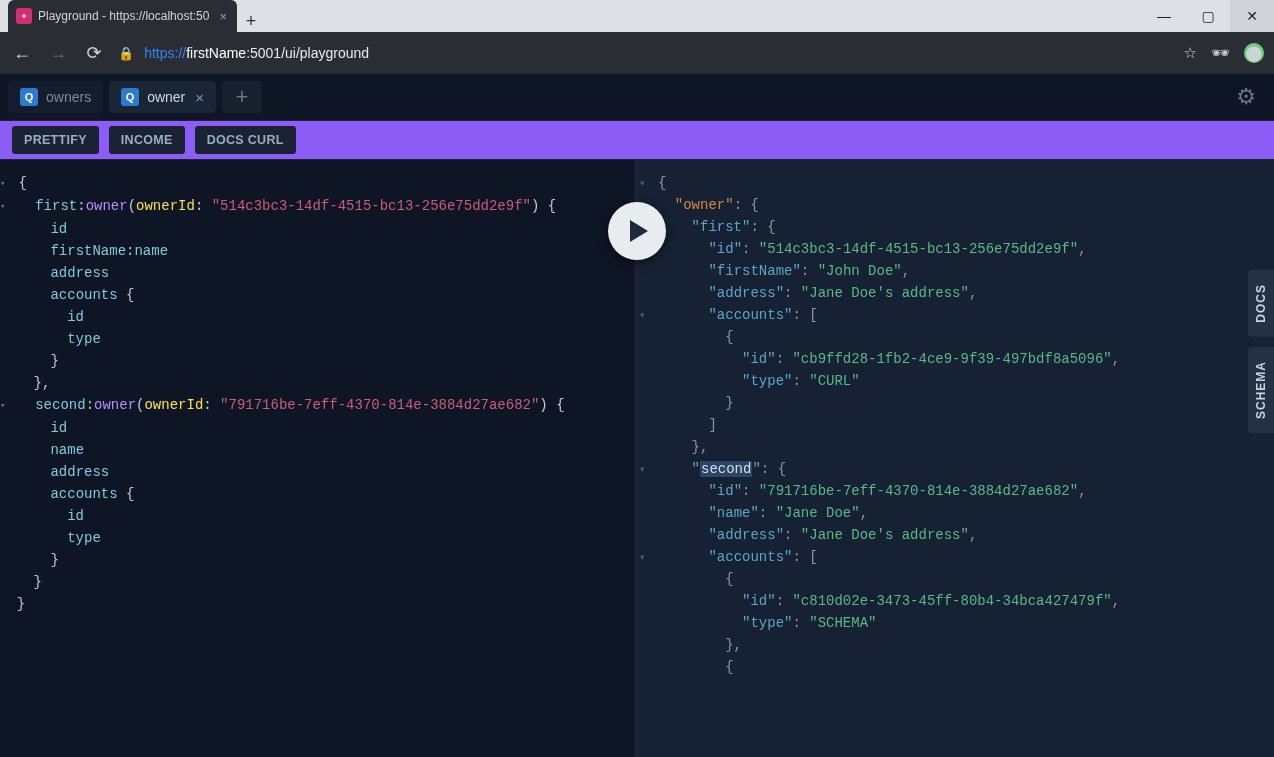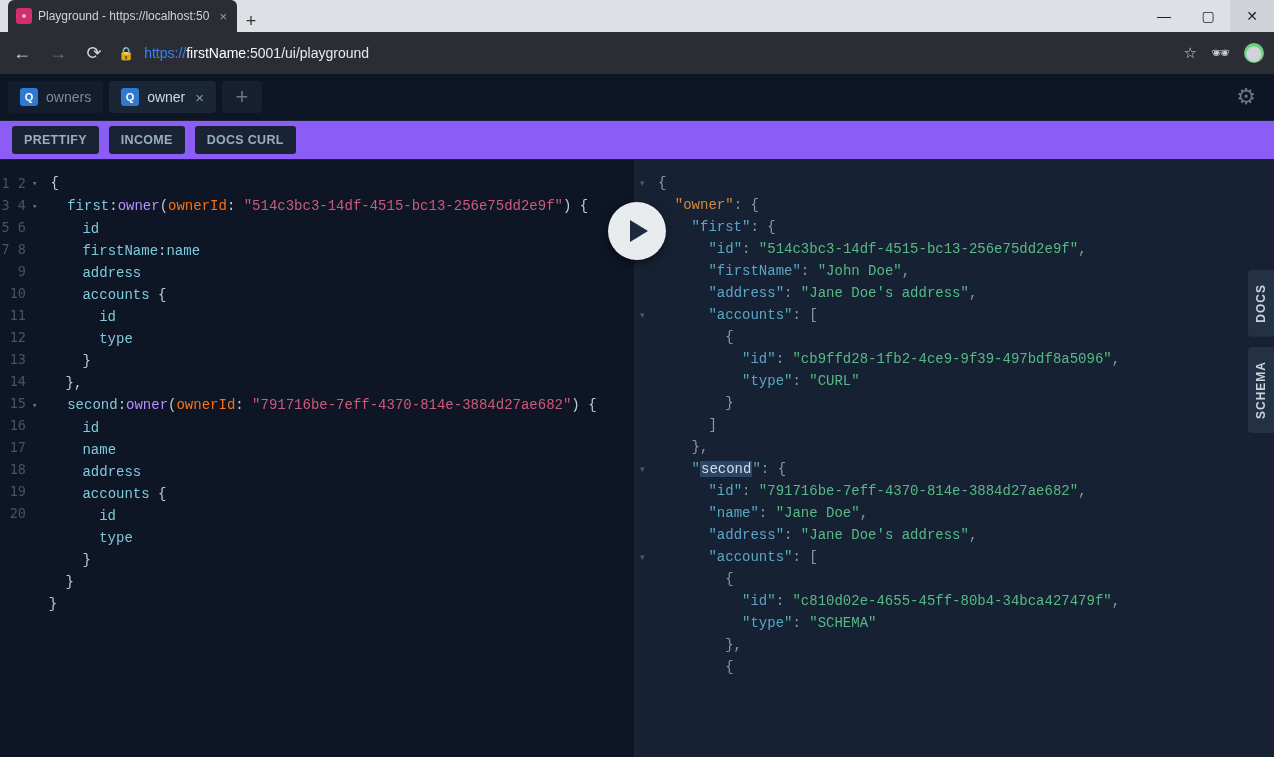--- a/index.html
+++ b/index.html
@@ -47,21 +47,21 @@
   .pane{flex:1;position:relative;overflow:hidden;}
   .pane.left{background:#0e1525;}
   .pane.right{background:#162233;}
   .divider{width:6px;background:#1a2333;}
   .gutter{width:32px;text-align:right;color:#465266;font-family:Consolas,monospace;font-size:13.5px;line-height:22px;padding:12px 6px 0 0;user-select:none;}
   .codewrap{display:flex;height:100%;}
   .code{flex:1;font-family:Consolas,"Courier New",monospace;font-size:14px;line-height:22px;padding:12px 0 0 0;white-space:pre;overflow:hidden;}
   .fold{display:inline-block;width:10px;color:#657186;font-size:9px;vertical-align:1px;}
   .p-attr{color:#7fcbdc;}  
   .p-kw{color:#b98eff;}    
-  .p-arg{color:#f97316;}   
+  .p-arg{color:#fde047;}   
   .p-str{color:#ce5a7b;}   
   .p-brace{color:#c3cad4;}
   .r-key{color:#5aa6c4;}
   .r-str{color:#57b985;}
   .r-punc{color:#8a97ad;}
   .r-keyo{color:#d28a3d;}  
   .play{position:absolute;left:50%;top:42px;transform:translateX(-50%);width:58px;height:58px;border-radius:50%;background:#e9ecef;display:flex;align-items:center;justify-content:center;box-shadow:0 3px 10px rgba(0,0,0,.5);z-index:5;}
   .play::after{content:"";border-left:18px solid #1e2a3d;border-top:11px solid transparent;border-bottom:11px solid transparent;margin-left:4px;}
   .sidebtns{position:absolute;right:0;top:110px;display:flex;flex-direction:column;gap:10px;z-index:6;}
   .sidebtn{background:#243145;color:#c9d2dd;writing-mode:vertical-rl;transform:rotate(180deg);padding:14px 6px;font-size:12px;font-weight:600;letter-spacing:1px;border-radius:0 4px 4px 0;}
@@ -132,41 +132,20 @@
     <div class="toolbar">
       <span class="tbtn">PRETTIFY</span>
       <span class="tbtn">INCOME</span>
       <span class="tbtn">DOCS CURL</span>
     </div>
 
     <div class="panes">
 
       <div class="pane left">
         <div class="codewrap">
-          <div class="gutter" id="gutter">1
-2
-3
-4
-5
-6
-7
-8
-9
-10
-11
-12
-13
-14
-15
-16
-17
-18
-19
-20
-</div>
 <div class="code"><span class="fold">▾</span> <span class="p-brace">{</span>
 <span class="fold">▾</span>   <span class="p-attr">first</span><span class="p-brace">:</span><span class="p-kw">owner</span><span class="p-brace">(</span><span class="p-arg">ownerId</span><span class="p-brace">:</span> <span class="p-str">"<span>514c3bc3-14df-4515-bc13-256e75dd2e9f</span>"</span><span class="p-brace">) {</span>
       <span class="p-attr">id</span>
       <span class="p-attr">firstName</span><span class="p-brace">:</span><span class="p-attr">name</span>
       <span class="p-attr">address</span>
       <span class="p-attr">accounts</span> <span class="p-brace">{</span>
         <span class="p-attr">id</span>
         <span class="p-attr">type</span>
       <span class="p-brace">}</span>
     <span class="p-brace">},</span>
@@ -224,21 +203,21 @@
           <span class="r-key">"<span>type</span>"</span><span class="r-punc">: </span><span class="r-str">"<span>CURL</span>"</span>
         <span class="r-punc">}</span>
       <span class="r-punc">]</span>
     <span class="r-punc">},</span>
     <span class="r-key">"<span class="hl">second</span>"</span><span class="r-punc">: {</span>
       <span class="r-key">"<span>id</span>"</span><span class="r-punc">: </span><span class="r-str">"<span>791716be-7eff-4370-814e-3884d27ae682</span>"</span><span class="r-punc">,</span>
       <span class="r-key">"<span>name</span>"</span><span class="r-punc">: </span><span class="r-str">"<span>Jane Doe</span>"</span><span class="r-punc">,</span>
       <span class="r-key">"<span>address</span>"</span><span class="r-punc">: </span><span class="r-str">"<span>Jane Doe's address</span>"</span><span class="r-punc">,</span>
       <span class="r-key">"<span>accounts</span>"</span><span class="r-punc">: [</span>
         <span class="r-punc">{</span>
-          <span class="r-key">"<span>id</span>"</span><span class="r-punc">: </span><span class="r-str">"<span>c810d02e-4655-45ff-80b4-34bca427479f</span>"</span><span class="r-punc">,</span>
+          <span class="r-key">"<span>id</span>"</span><span class="r-punc">: </span><span class="r-str">"<span>c810d02e-3473-45ff-80b4-34bca427479f</span>"</span><span class="r-punc">,</span>
           <span class="r-key">"<span>type</span>"</span><span class="r-punc">: </span><span class="r-str">"<span>SCHEMA</span>"</span>
         <span class="r-punc">},</span>
         <span class="r-punc">{</span></div>
         </div>
       </div>
 
       <div class="play"></div>
 
       <div class="sidebtns">
         <div class="sidebtn">DOCS</div>

